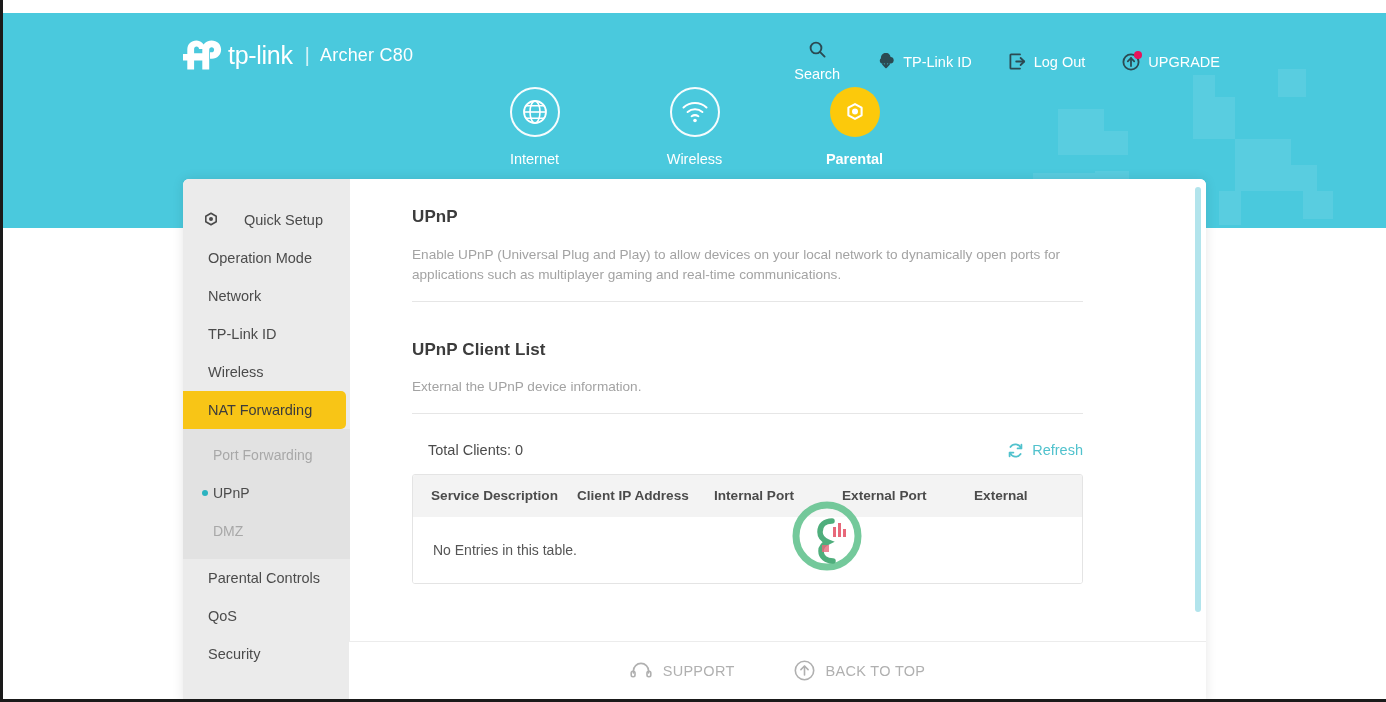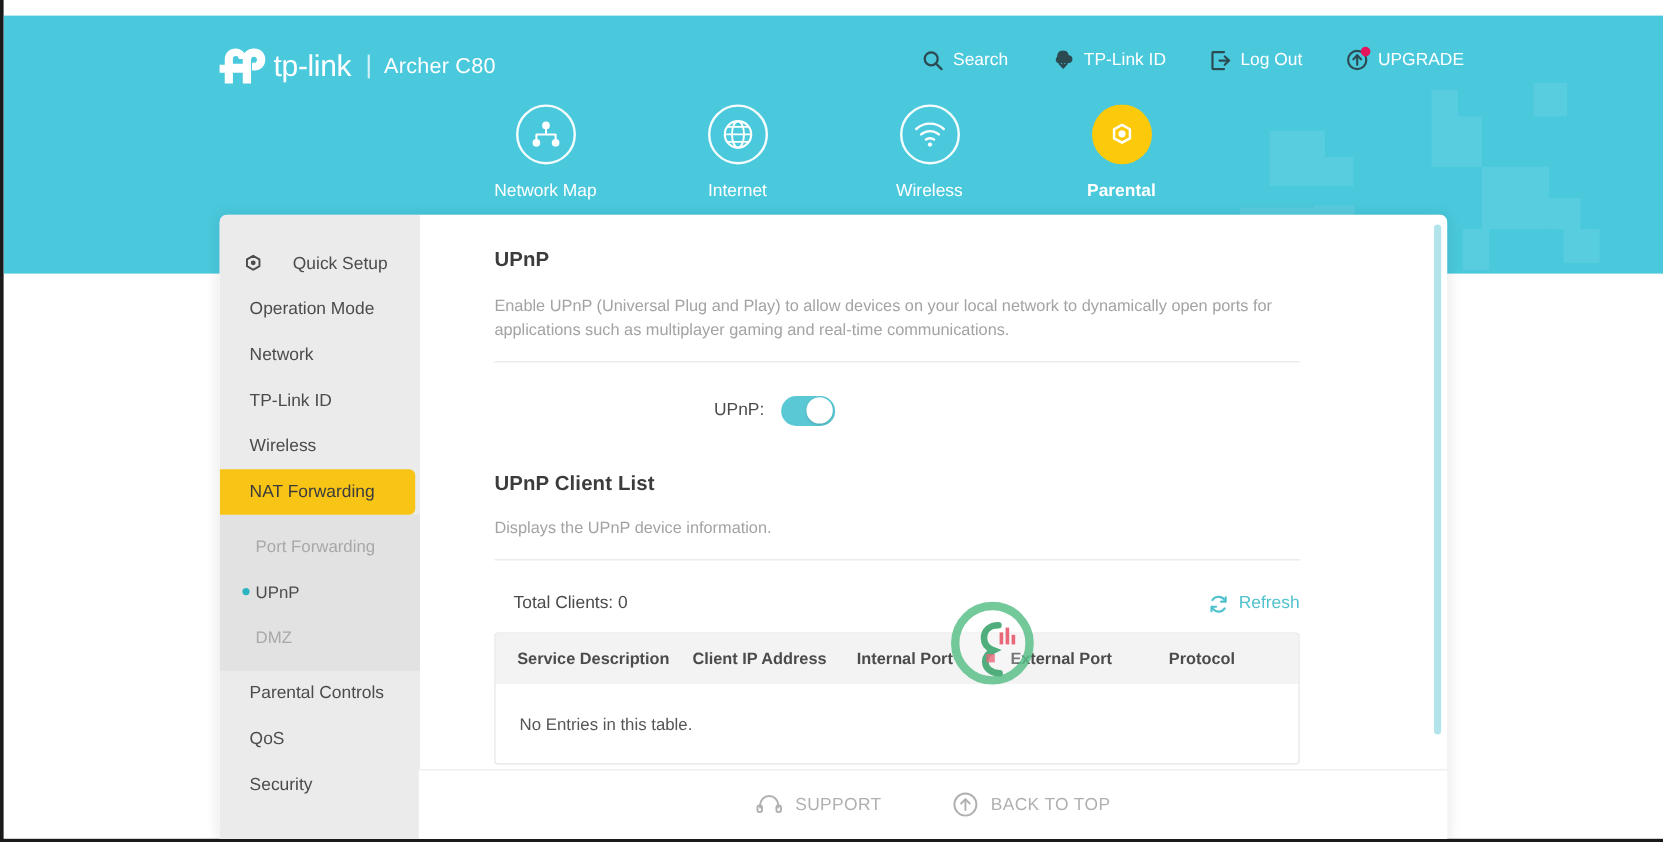--- a/index.html
+++ b/index.html
@@ -74,21 +74,21 @@
     display: flex;
     align-items: center;
     gap: 8px;
     color: #ffffff;
     font-size: 14.5px;
     cursor: pointer;
     margin-left: 37px;
     position: relative;
     white-space: nowrap;
   }
-  .util-item:first-child { margin-left: 0; }
+  .util-item:first-child { margin-left: 0; flex-direction: column; }
   .util-item svg { display: block; flex: none; }
   .badge-dot {
     position: absolute;
     left: 12px; top: -2px;
     width: 8px; height: 8px;
     border-radius: 50%;
     background: #e6145b;
   }
 
   
@@ -435,31 +435,20 @@
         <circle cx="9" cy="9" r="7.6" fill="none" stroke="#2b4a52" stroke-width="1.8"></circle>
         <line x1="9" y1="13" x2="9" y2="5.2" stroke="#2b4a52" stroke-width="1.8" stroke-linecap="round"></line>
         <polyline points="5.8,8.4 9,5 12.2,8.4" fill="none" stroke="#2b4a52" stroke-width="1.8" stroke-linecap="round" stroke-linejoin="round"></polyline>
       </svg>
       <span class="badge-dot"></span>
       <span>UPGRADE</span>
     </div>
   </div>
 
   <div class="tabs">
-    <div class="tab">
-      <div class="tab-circle">
-        <svg width="26" height="24" viewBox="0 0 26 24">
-          <circle cx="13" cy="4.5" r="3.2" fill="#ffffff"></circle>
-          <circle cx="5" cy="19" r="3.2" fill="#ffffff"></circle>
-          <circle cx="21" cy="19" r="3.2" fill="#ffffff"></circle>
-          <path d="M13 8v4M5 12h16M5 12v3.5M21 12v3.5" fill="none" stroke="#ffffff" stroke-width="1.7" stroke-linecap="round"></path>
-        </svg>
-      </div>
-      <div class="tab-label">Network Map</div>
-    </div>
 
     <div class="tab">
       <div class="tab-circle">
         <svg width="26" height="26" viewBox="0 0 26 26">
           <circle cx="13" cy="13" r="11" fill="none" stroke="#ffffff" stroke-width="1.8"></circle>
           <ellipse cx="13" cy="13" rx="5" ry="11" fill="none" stroke="#ffffff" stroke-width="1.6"></ellipse>
           <line x1="2" y1="13" x2="24" y2="13" stroke="#ffffff" stroke-width="1.6"></line>
           <path d="M4.2 6.8h17.6M4.2 19.2h17.6" fill="none" stroke="#ffffff" stroke-width="1.4"></path>
         </svg>
       </div>
@@ -541,29 +530,23 @@
     </div>
   </div>
 
   <div class="content">
     <div class="content-inner">
 
       <div class="sec-title">UPnP</div>
       <div class="sec-desc">Enable UPnP (Universal Plug and Play) to allow devices on your local network to dynamically open ports for applications such as multiplayer gaming and real-time communications.</div>
       <div class="divider"></div>
 
-      <div class="toggle-row">
-        <span class="toggle-label">UPnP:</span>
-        <div class="switch">
-          <div class="switch-knob"></div>
-        </div>
-      </div>
 
       <div class="sec-title sec2">UPnP Client List</div>
-      <div class="sec-desc sec2-desc">Displays the UPnP device information.</div>
+      <div class="sec-desc sec2-desc">External the UPnP device information.</div>
       <div class="divider"></div>
 
       <div class="clients-row">
         <span class="total-clients">Total Clients: 0</span>
         <div class="refresh">
           <svg width="17" height="17" viewBox="0 0 17 17">
             <path d="M14 6.2A6 6 0 0 0 3.4 5" fill="none" stroke="#51c2cd" stroke-width="1.8" stroke-linecap="round"></path>
             <path d="M3 10.8A6 6 0 0 0 13.6 12" fill="none" stroke="#51c2cd" stroke-width="1.8" stroke-linecap="round"></path>
             <polyline points="10.6,6.4 14.4,6.4 14.4,2.7" fill="none" stroke="#51c2cd" stroke-width="1.8" stroke-linecap="round" stroke-linejoin="round"></polyline>
             <polyline points="6.4,10.6 2.6,10.6 2.6,14.3" fill="none" stroke="#51c2cd" stroke-width="1.8" stroke-linecap="round" stroke-linejoin="round"></polyline>
@@ -571,21 +554,21 @@
           <span>Refresh</span>
         </div>
       </div>
 
       <div class="table-wrap">
         <div class="thead">
           <div class="th th-1">Service Description</div>
           <div class="th th-2">Client IP Address</div>
           <div class="th th-3">Internal Port</div>
           <div class="th th-4">External Port</div>
-          <div class="th th-5">Protocol</div>
+          <div class="th th-5">External</div>
         </div>
         <div class="tbody">
           <span>No Entries in this table.</span>
         </div>
       </div>
 
     </div>
 
     <div class="scroll-track">
       <div class="scroll-thumb"></div>

